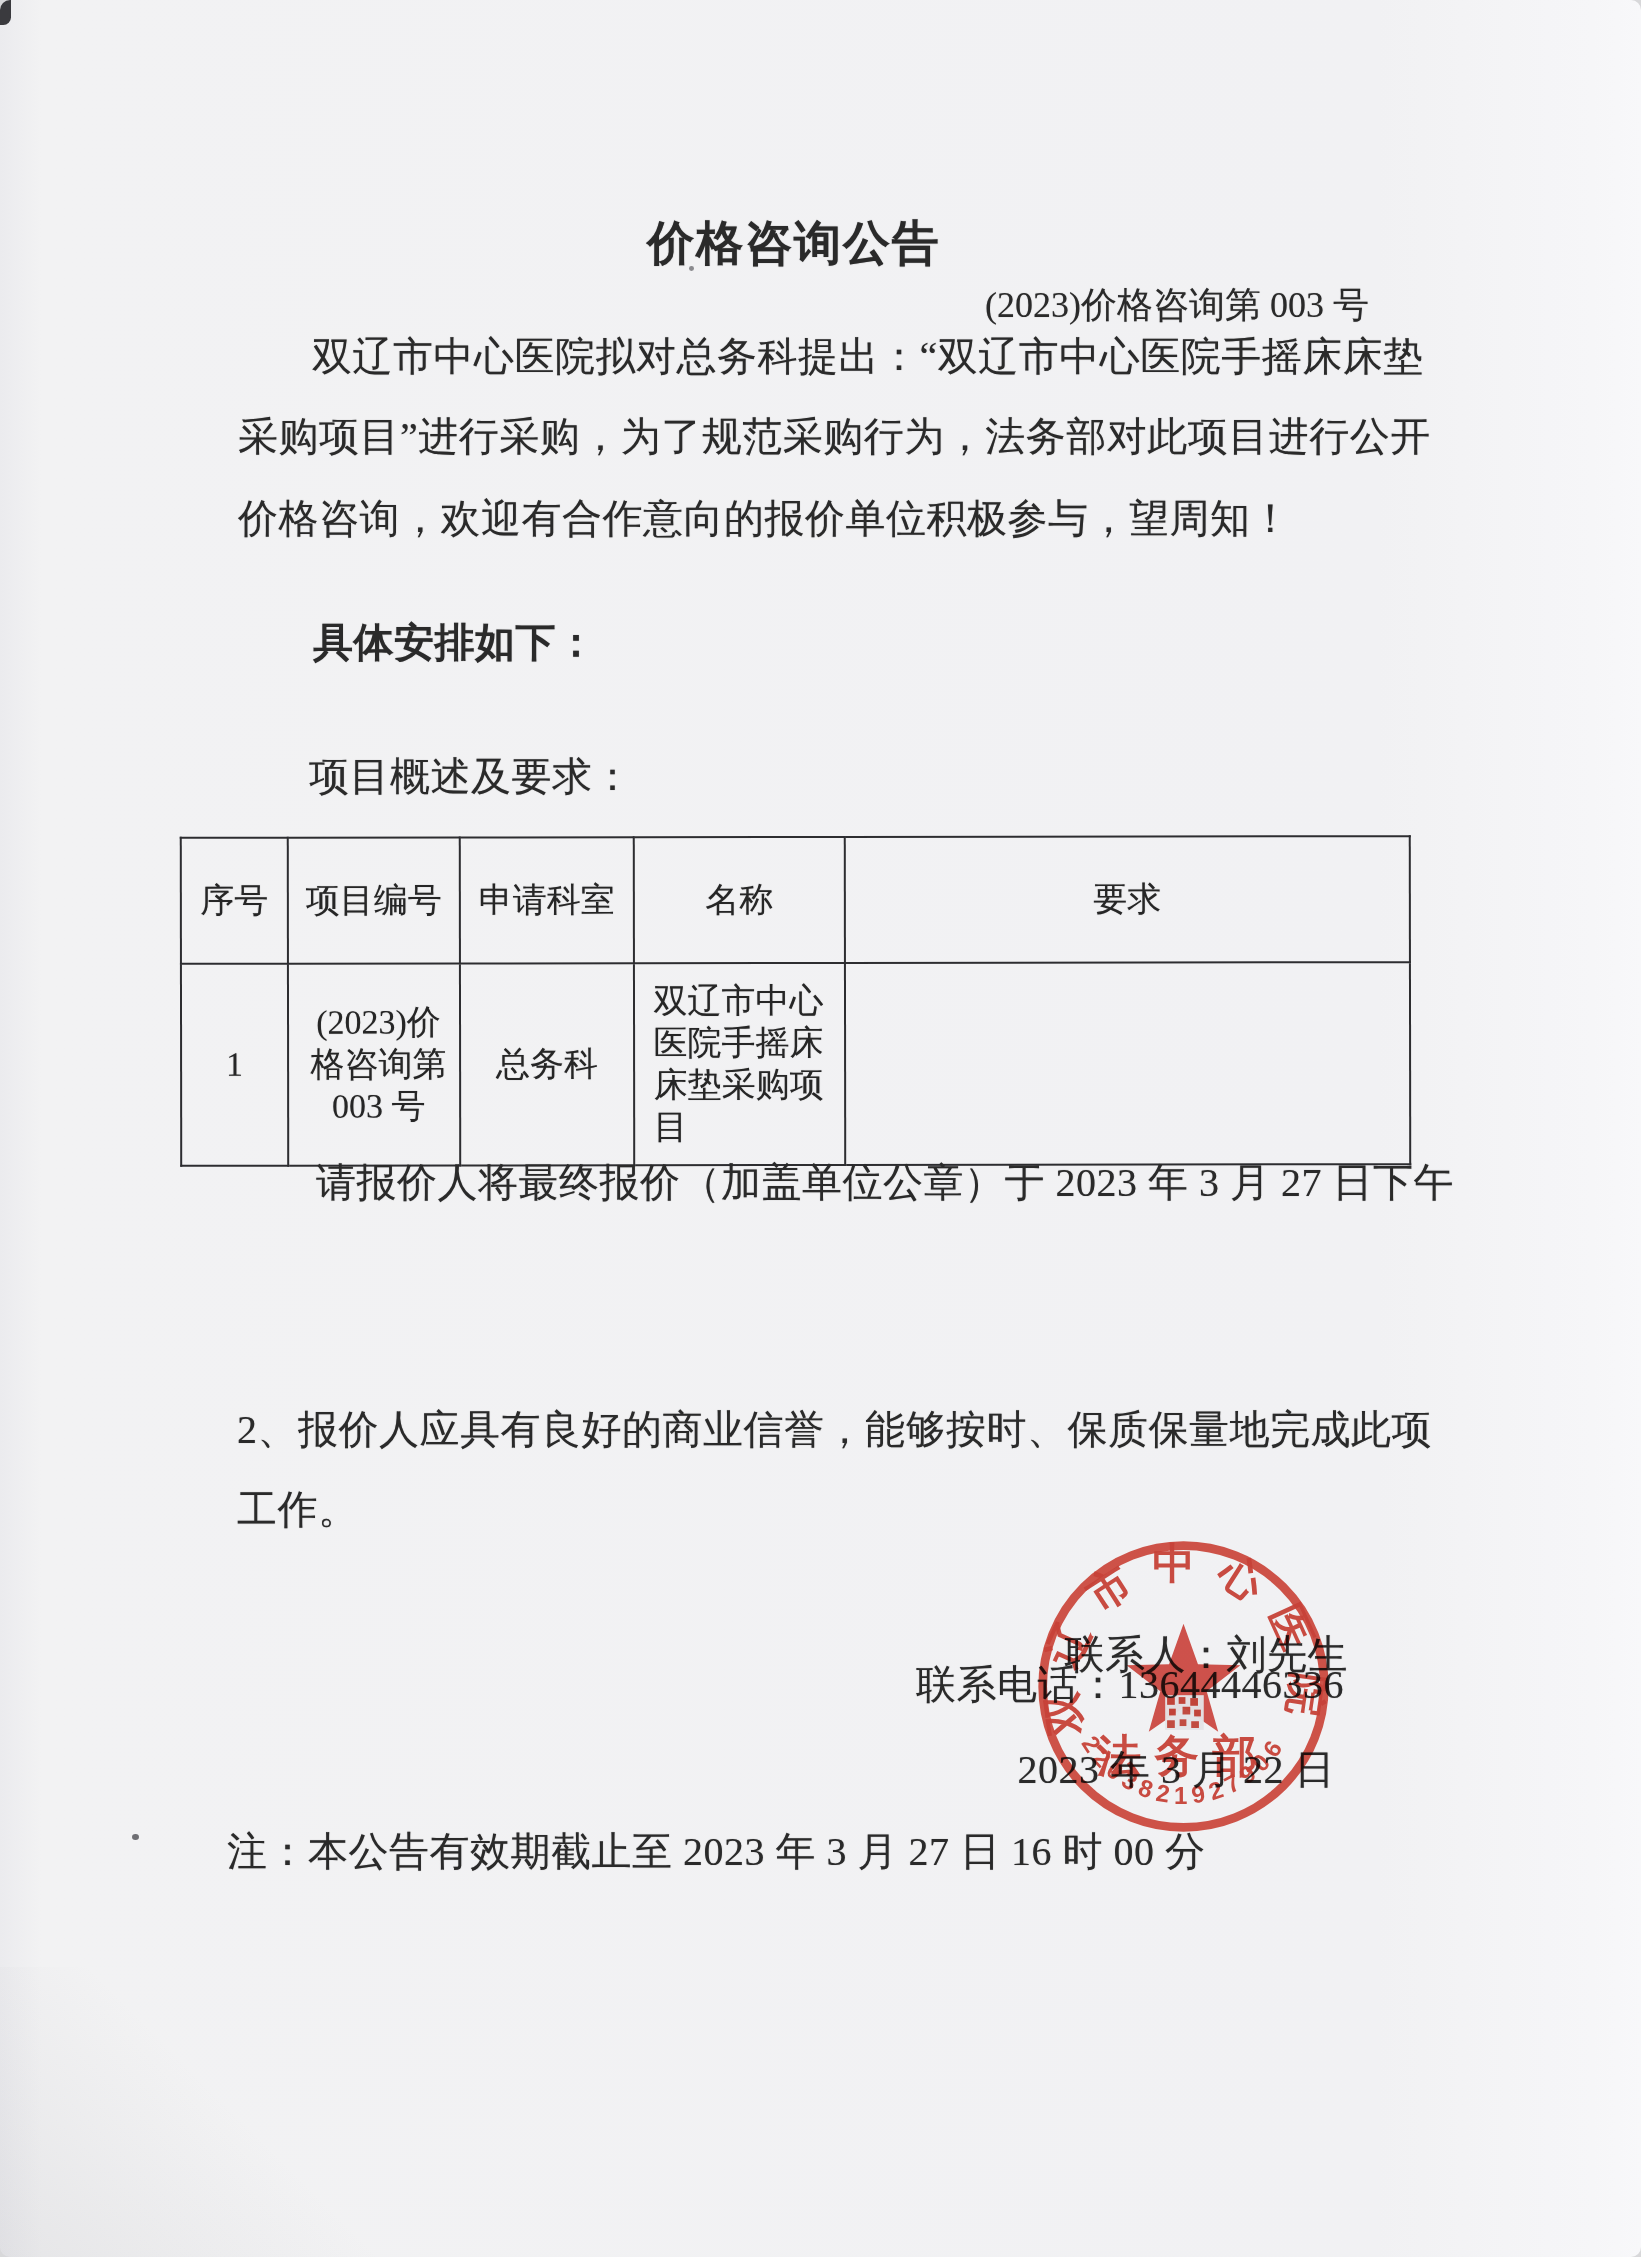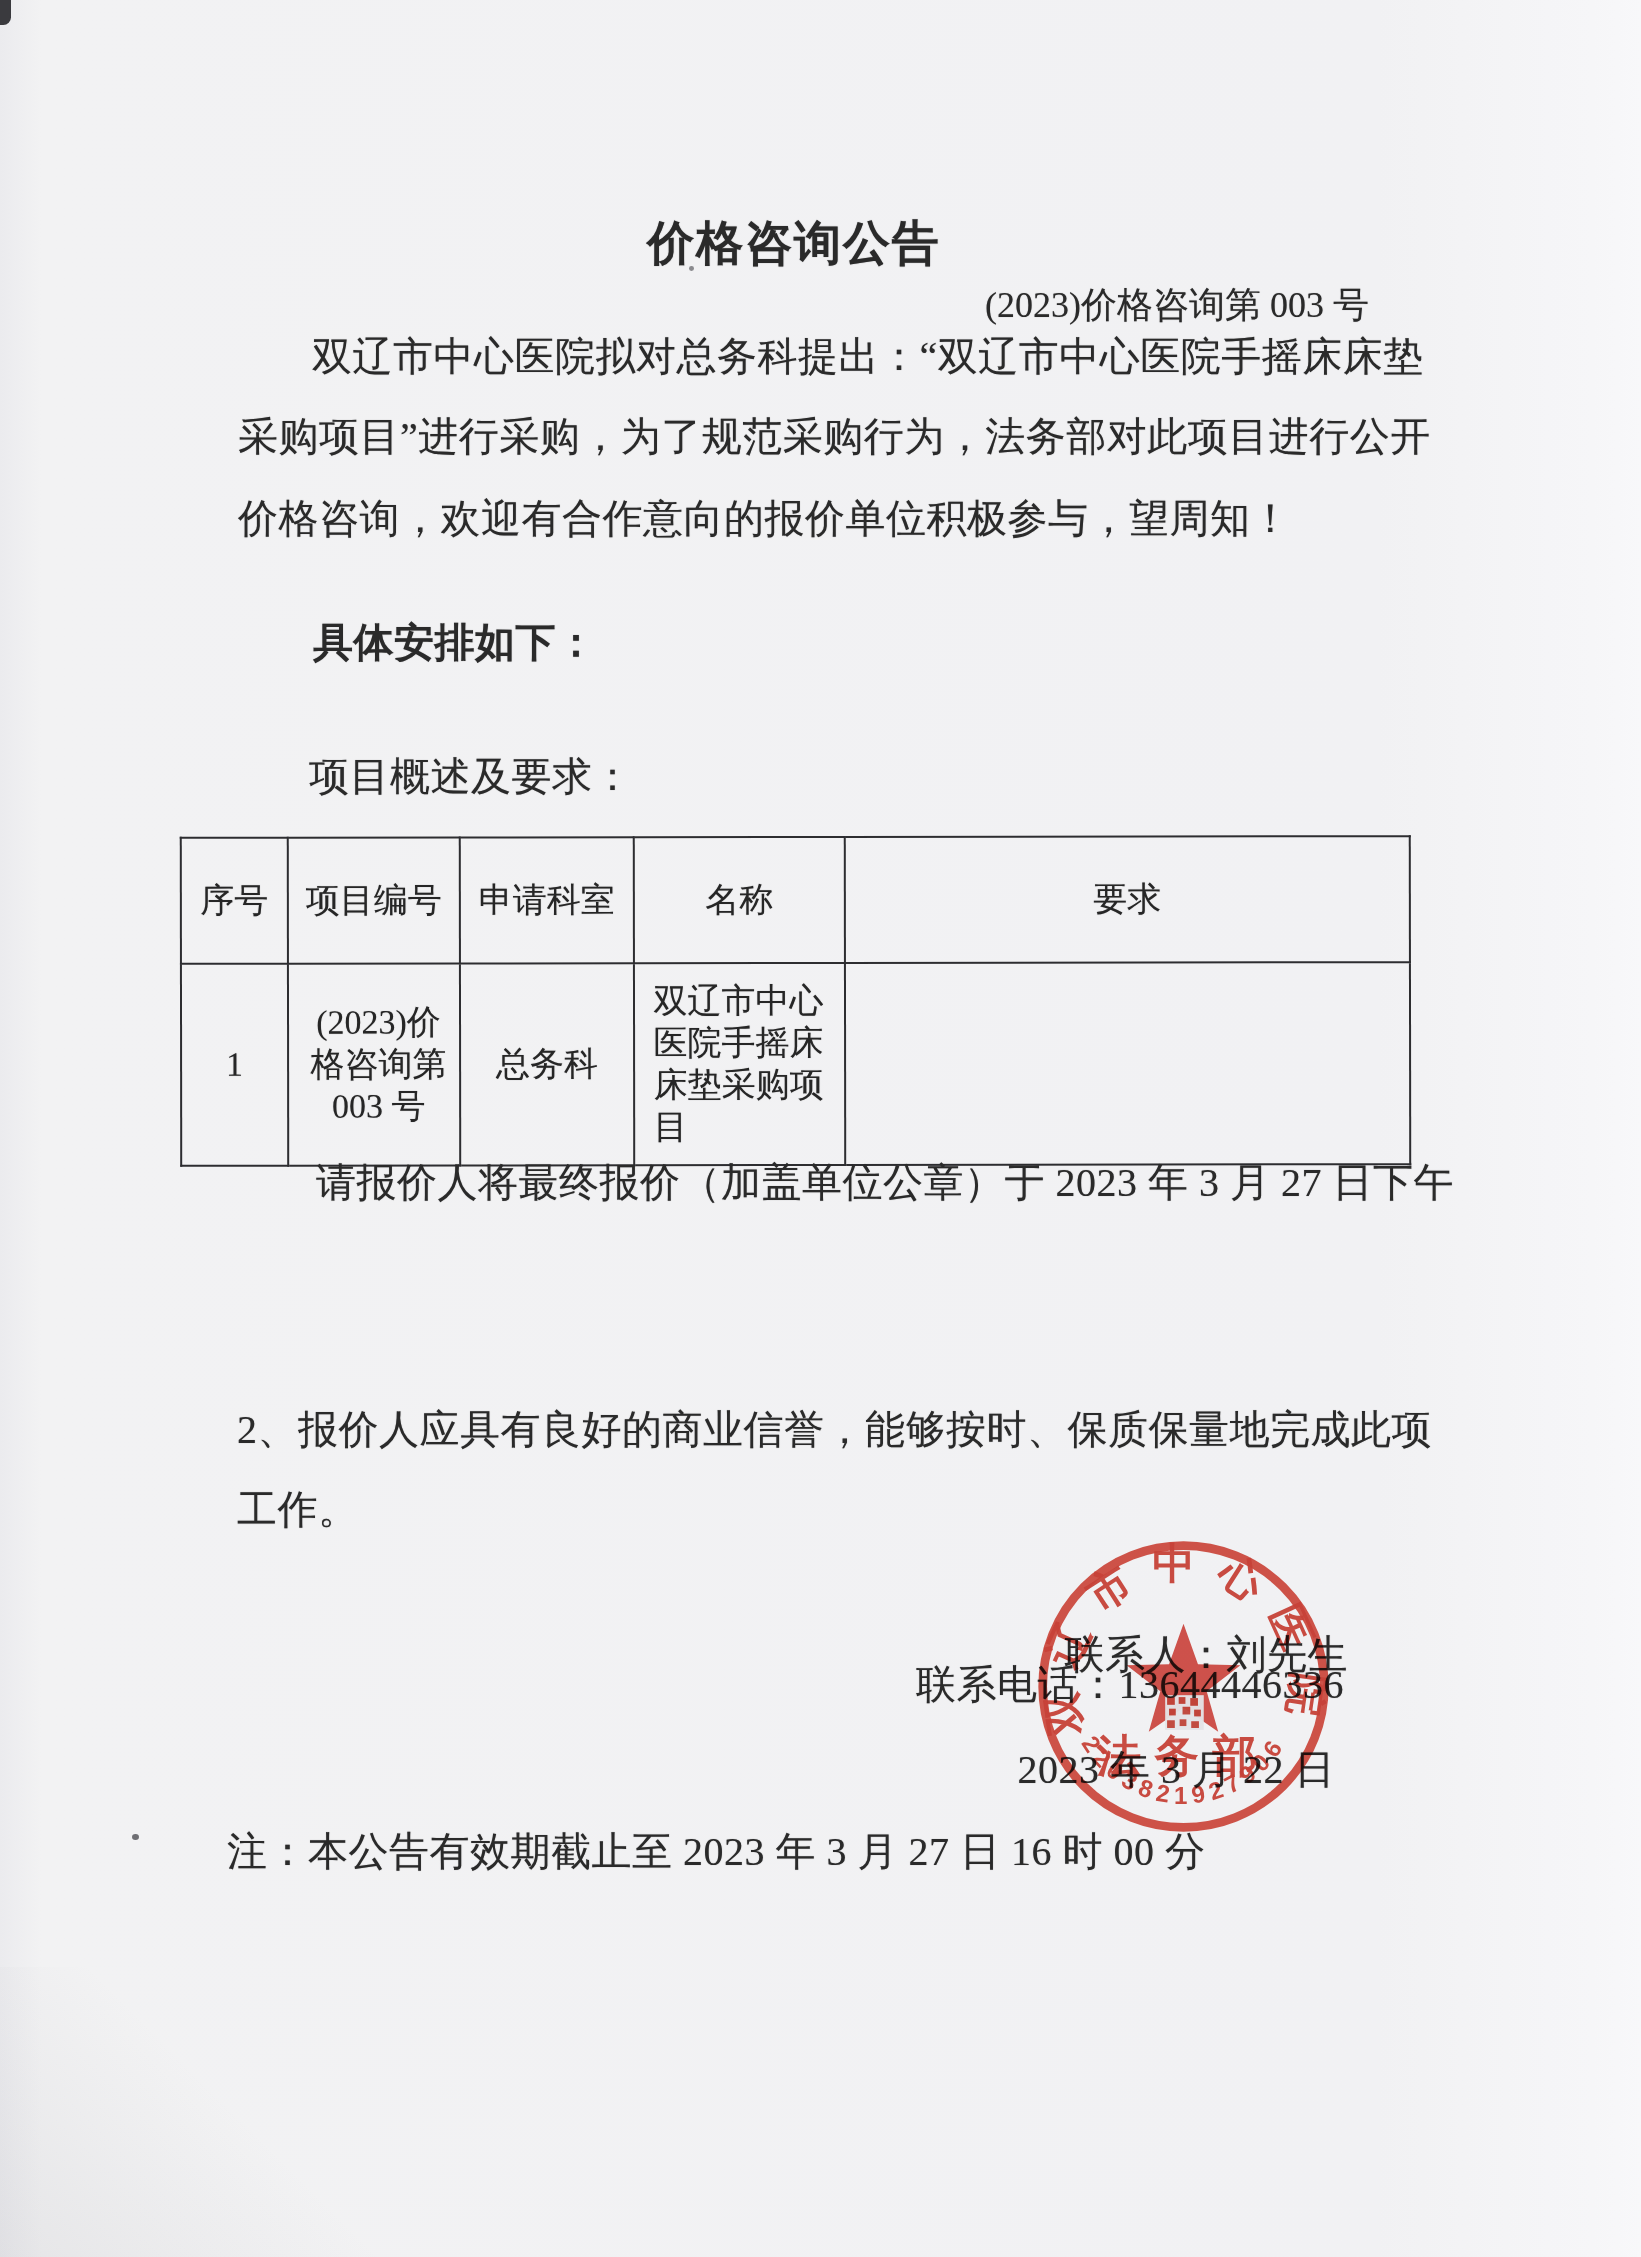--- a/index.html
+++ b/index.html
@@ -4,20 +4,21 @@
 <style>
   html,body { margin:0; padding:0; background:#d8d8da; }
   .page {
     position:relative;
     width:1641px; height:2257px;
     margin:0 auto;
     background:linear-gradient(90deg,#ebebee 0%,#f2f2f3 2.5%,#f1f1f3 84%,#f6f6f8 97%,#f8f8fa 100%);
     overflow:hidden;
     font-family:"Liberation Serif","DejaVu Serif",serif;
     color:#2a2a2a;
+    border-radius:10px;
   }
   .page::after { 
     content:""; position:absolute; left:0; bottom:0; width:406px; height:290px;
     background:linear-gradient(45deg, rgba(120,120,130,0.10), rgba(120,120,130,0) 55%);
     pointer-events:none;
   }
   .ln {
     position:absolute; white-space:nowrap;
     font-size:40px; line-height:46px;
     letter-spacing:0.5px;

